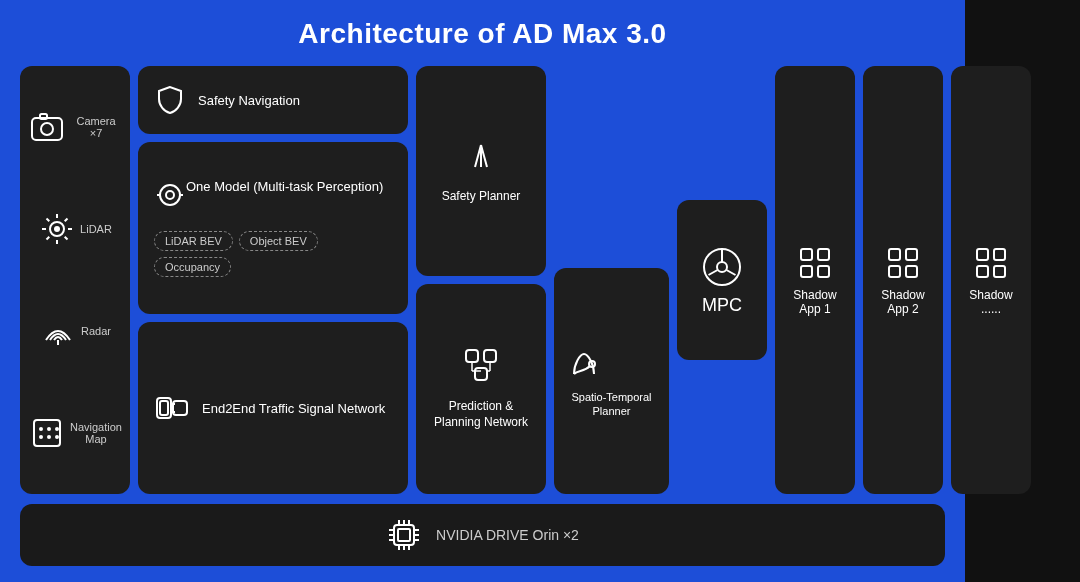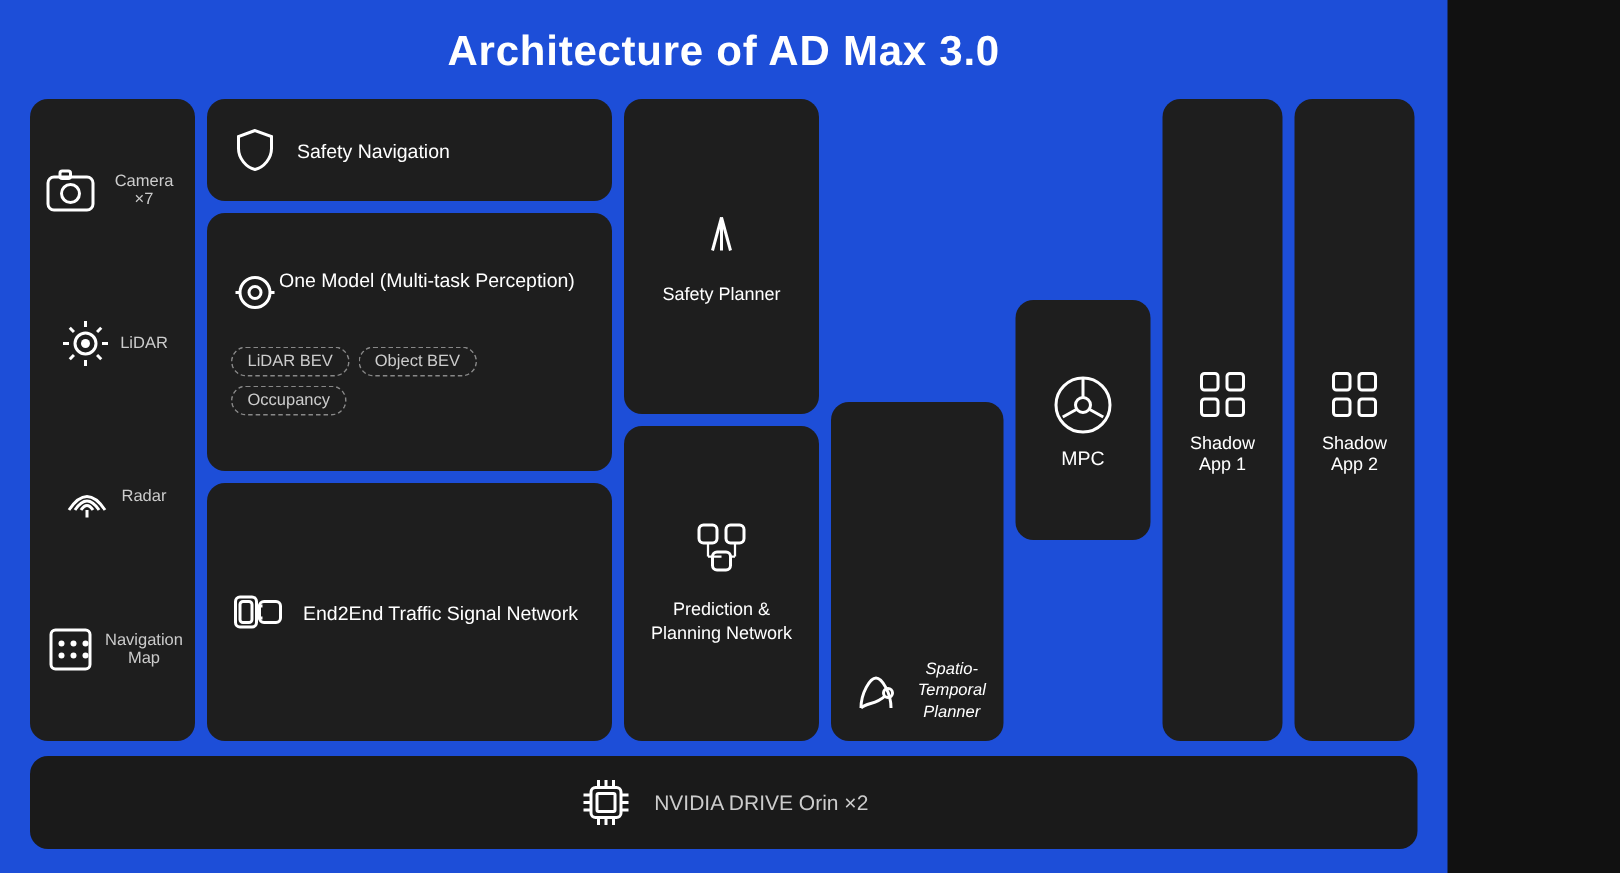--- a/index.html
+++ b/index.html
@@ -146,26 +146,25 @@
       flex-direction: column;
       width: 115px;
       min-width: 115px;
     }
     .spatio-block {
       background: #1e1e1e;
       border-radius: 12px;
       padding: 12px 10px;
       flex: 1;
       display: flex;
-      flex-direction: row;
-      align-items: flex-end;
+      flex-direction: column;
+      align-items: flex-start;
       justify-content: center;
       gap: 6px;
       margin-top: auto;
-      font-style: italic;
     }
     
     .mpc-col {
       display: flex;
       flex-direction: column;
       width: 90px;
       min-width: 90px;
     }
     .mpc-block {
       background: #1e1e1e;
@@ -175,21 +174,21 @@
       flex-direction: column;
       align-items: center;
       justify-content: center;
       gap: 6px;
       height: 160px;
       align-self: center;
       width: 100%;
       margin: auto 0;
     }
     .mpc-block .label {
-      font-size: 13px;
+      font-size: 18px;
       font-weight: 500;
     }
     
     .shadow-col {
       display: flex;
       flex-direction: column;
       width: 80px;
       min-width: 80px;
     }
     .shadow-block {
@@ -417,20 +416,33 @@
             <rect x="5" y="5" width="11" height="11" rx="2" stroke="white" stroke-width="2" fill="none"></rect>
             <rect x="22" y="5" width="11" height="11" rx="2" stroke="white" stroke-width="2" fill="none"></rect>
             <rect x="5" y="22" width="11" height="11" rx="2" stroke="white" stroke-width="2" fill="none"></rect>
             <rect x="22" y="22" width="11" height="11" rx="2" stroke="white" stroke-width="2" fill="none"></rect>
           </svg>
         </div>
         <span class="label">Shadow App 2</span>
       </div>
     </div>
 
+    <div class="shadow-col">
+      <div class="shadow-block">
+        <div>
+          <svg width="38" height="38" viewBox="0 0 38 38" fill="none" xmlns="http://www.w3.org/2000/svg">
+            <rect x="5" y="5" width="11" height="11" rx="2" stroke="white" stroke-width="2" fill="none"></rect>
+            <rect x="22" y="5" width="11" height="11" rx="2" stroke="white" stroke-width="2" fill="none"></rect>
+            <rect x="5" y="22" width="11" height="11" rx="2" stroke="white" stroke-width="2" fill="none"></rect>
+            <rect x="22" y="22" width="11" height="11" rx="2" stroke="white" stroke-width="2" fill="none"></rect>
+          </svg>
+        </div>
+        <span class="label">Shadow ......</span>
+      </div>
+    </div>
 
   </div>
 
   <div class="bottom-bar">
     <div>
       <svg width="36" height="36" viewBox="0 0 36 36" fill="none" xmlns="http://www.w3.org/2000/svg">
         <rect x="8" y="8" width="20" height="20" rx="3" stroke="white" stroke-width="2" fill="none"></rect>
         <rect x="12" y="12" width="12" height="12" rx="1" stroke="white" stroke-width="2" fill="none"></rect>
         <line x1="13" y1="3" x2="13" y2="8" stroke="white" stroke-width="2"></line>
         <line x1="18" y1="3" x2="18" y2="8" stroke="white" stroke-width="2"></line>

